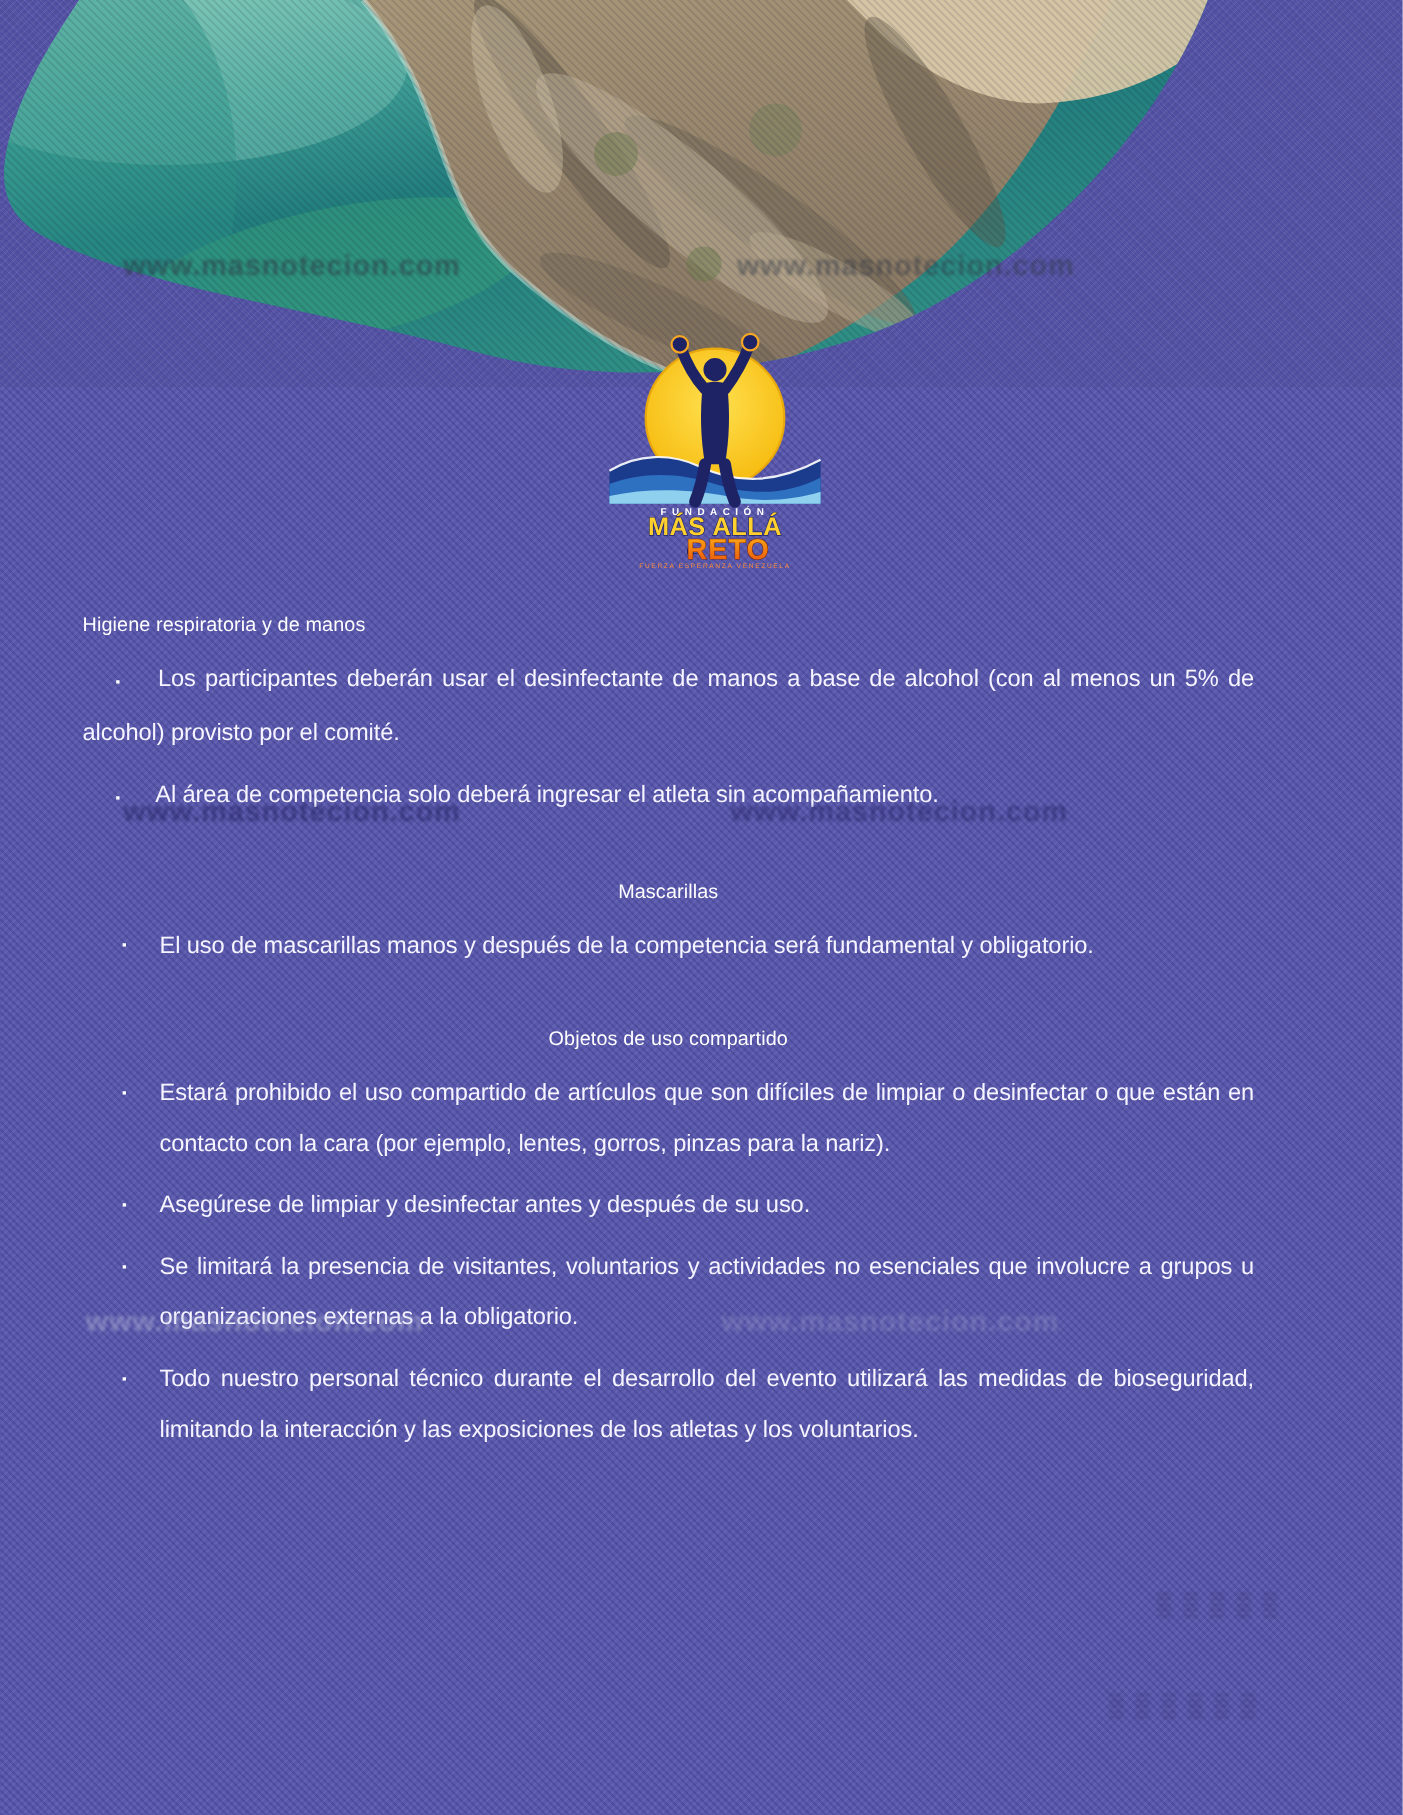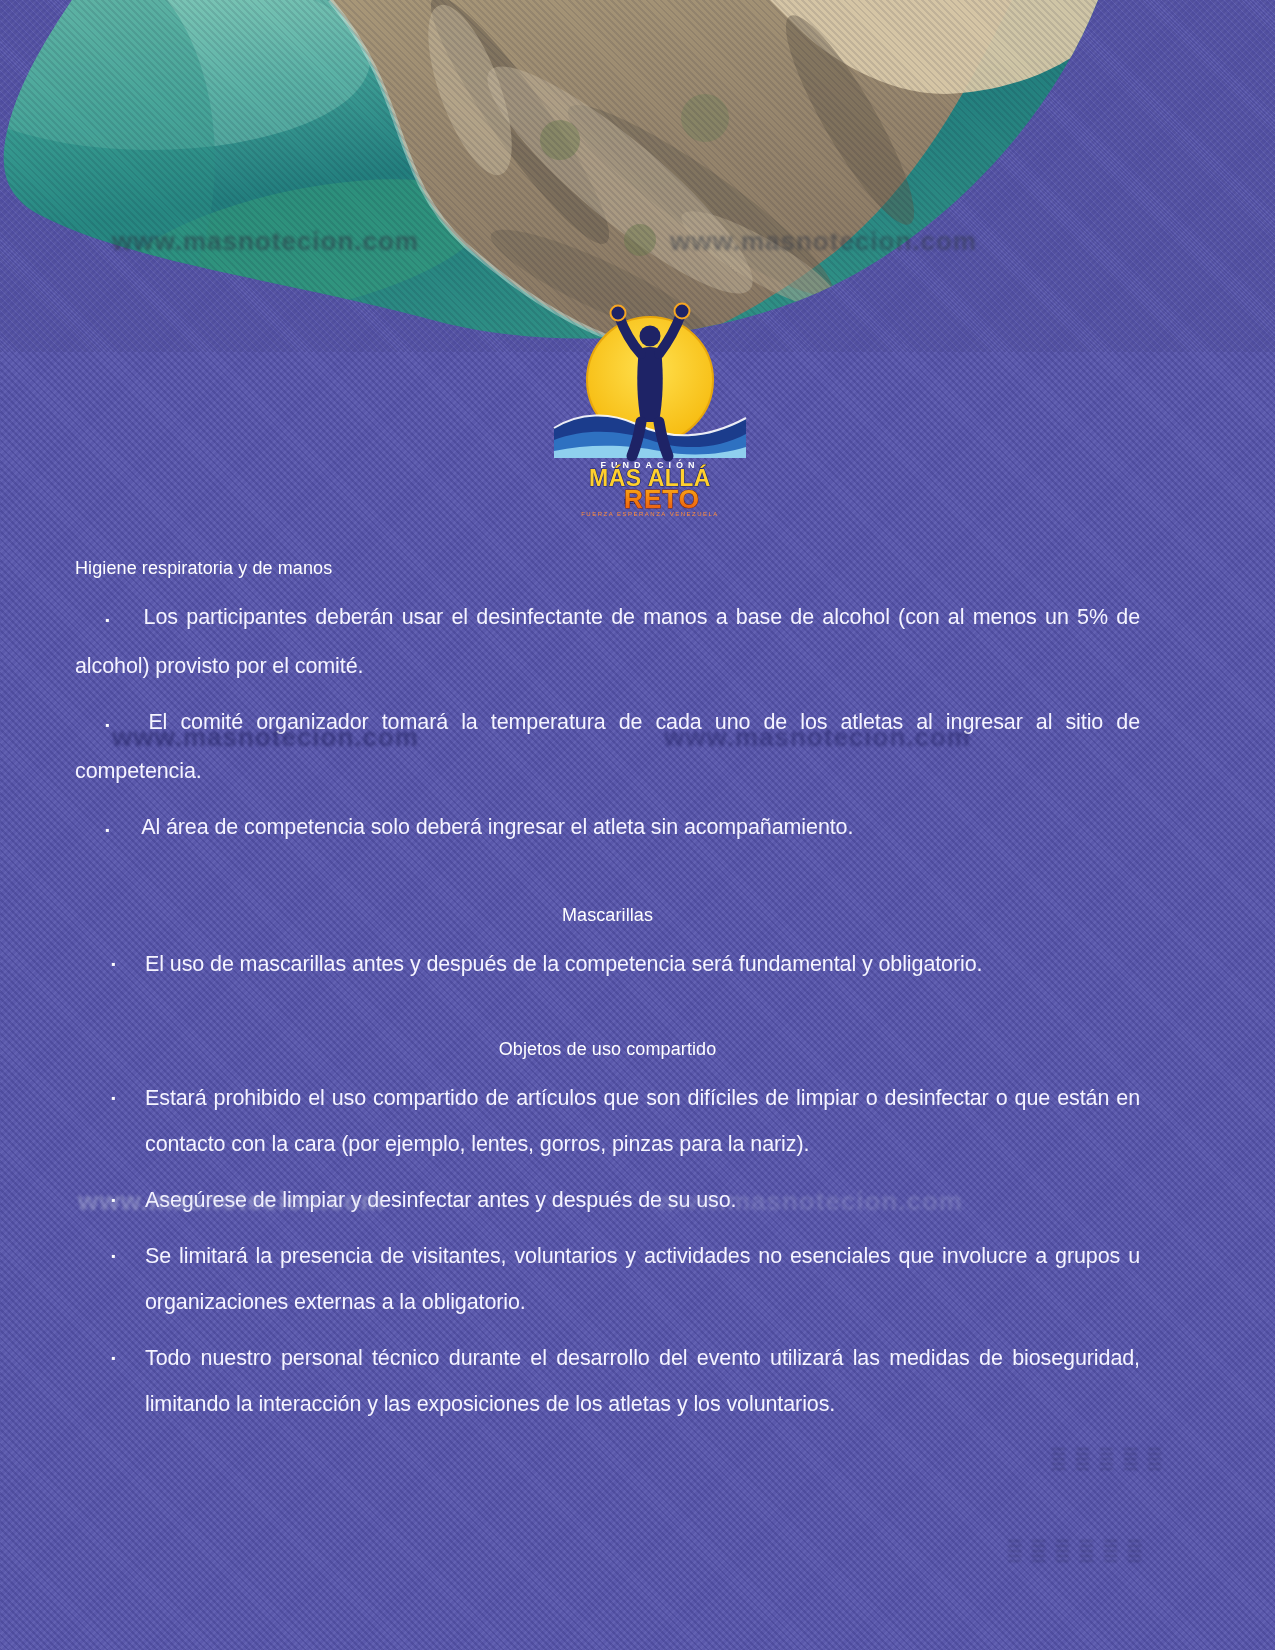--- a/index.html
+++ b/index.html
@@ -172,31 +172,28 @@
 
   <div class="content">
 
 
     <h2 class="section-heading">Higiene respiratoria y de manos</h2>
 
     <p class="bullet-outdent">
       <span class="marker">▪</span><span>Los participantes deberán usar el desinfectante de manos a base de alcohol (con al menos un 5% de alcohol) provisto por el comité.</span>
     </p>
     <p class="bullet-outdent">
-      <span class="marker">▪</span><span>El comité organizador tomará la temperatura de cada uno de los atletas al ingresar al sitio de competencia.</span>
-    </p>
-    <p class="bullet-outdent">
       <span class="marker">▪</span><span>Al área de competencia solo deberá ingresar el atleta sin acompañamiento.</span>
     </p>
 
     <h2 class="section-heading gap">Mascarillas</h2>
 
     <p class="bullet-flex">
       <span class="marker">▪</span>
-      <span class="txt">El uso de mascarillas antes y después de la competencia será fundamental y obligatorio.</span>
+      <span class="txt">El uso de mascarillas manos y después de la competencia será fundamental y obligatorio.</span>
     </p>
 
     <h2 class="section-heading gap">Objetos de uso compartido</h2>
 
     <p class="bullet-flex">
       <span class="marker">▪</span>
       <span class="txt justify">Estará prohibido el uso compartido de artículos que son difíciles de limpiar o desinfectar o que están en contacto con la cara (por ejemplo, lentes, gorros, pinzas para la nariz).</span>
     </p>
     <p class="bullet-flex">
       <span class="marker">▪</span>

